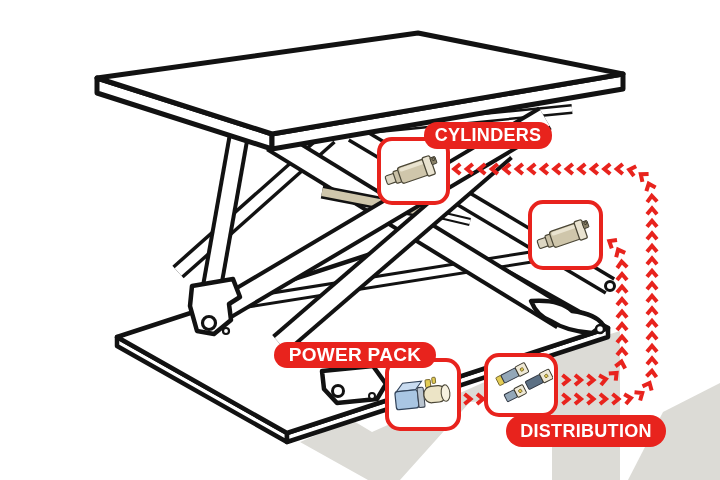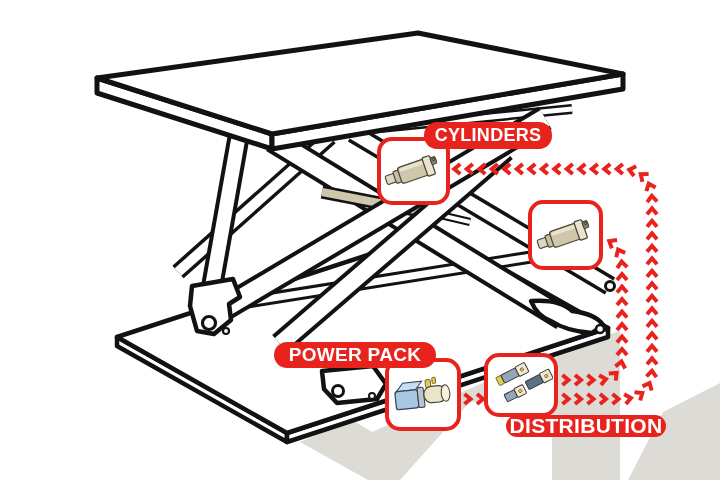--- a/index.html
+++ b/index.html
@@ -241,17 +241,17 @@
       </g>
     </svg>
   </div>
 
   <div class="pill" id="label-pp" style="left:274px;top:342px;width:162px;height:26px;font-size:19px;">
     <span>POWER PACK</span>
   </div>
   <div class="pill" id="label-cyl" style="left:424px;top:122px;width:128px;height:27px;font-size:18px;">
     <span>CYLINDERS</span>
   </div>
-  <div class="pill" id="label-dist" style="left:506px;top:415px;width:160px;height:22px;font-size:21px;border-radius:16px;">
+  <div class="pill" id="label-dist" style="left:506px;top:415px;width:160px;height:32px;font-size:18px;border-radius:16px;">
     <span>DISTRIBUTION</span>
   </div>
 
 </div>
 
 </body></html>

